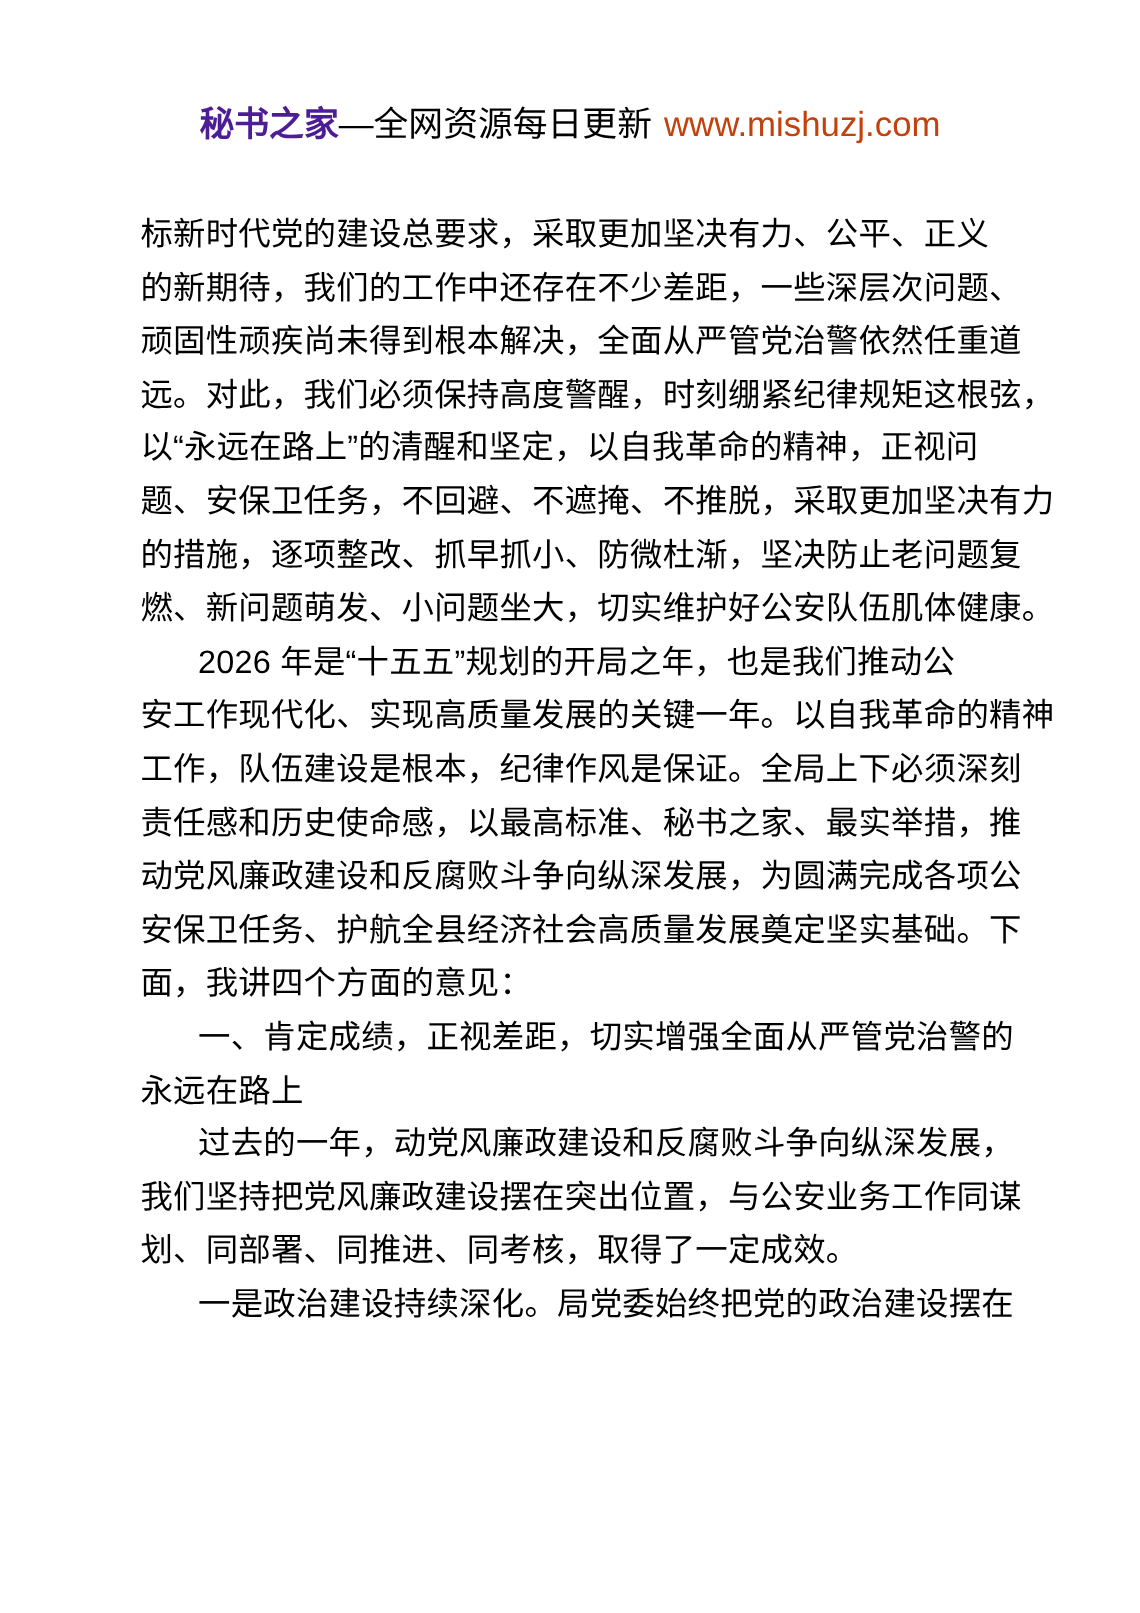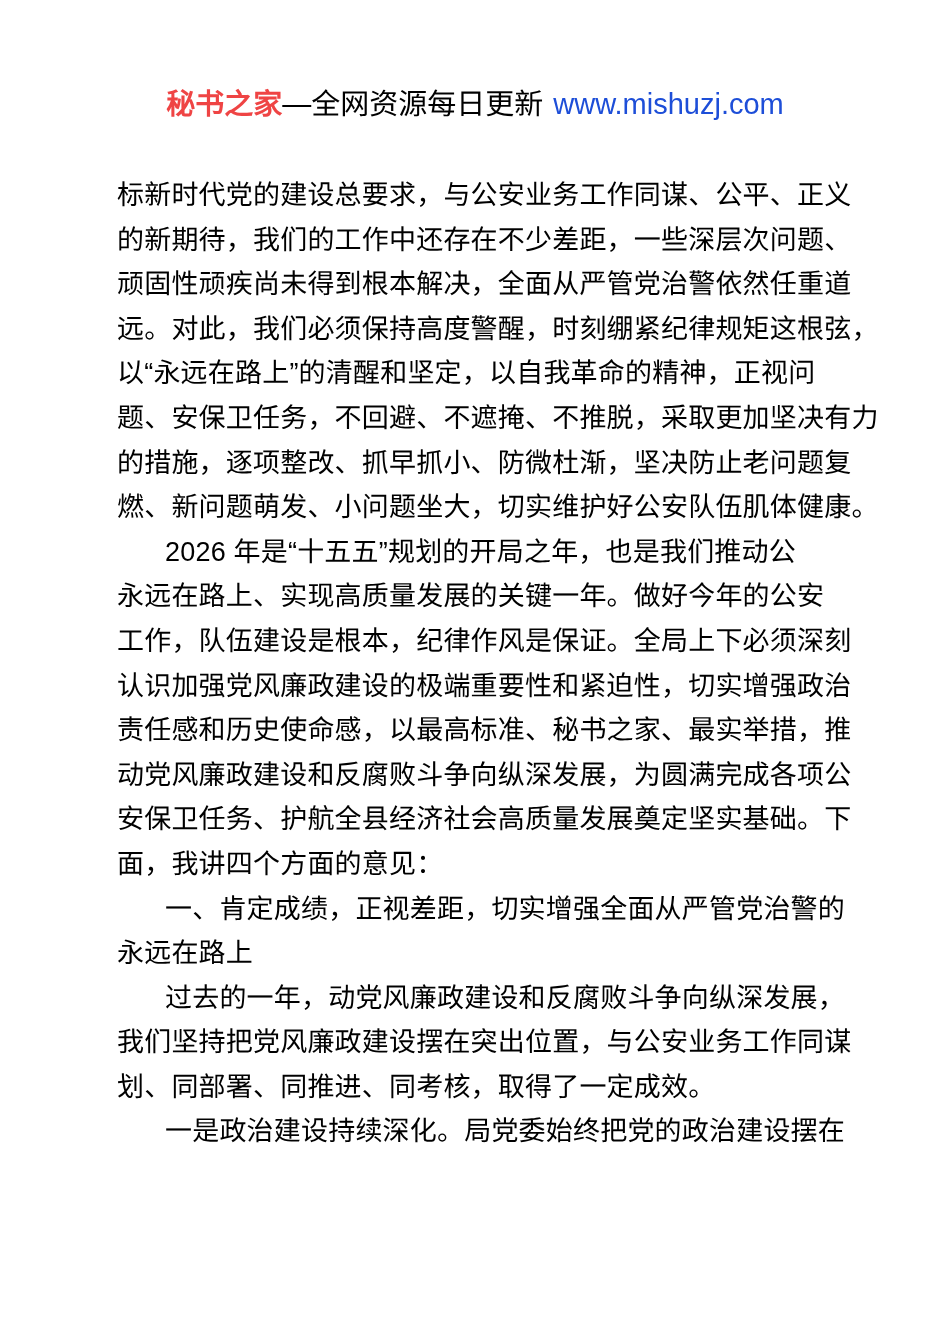--- a/index.html
+++ b/index.html
@@ -16,28 +16,28 @@
     position: absolute;
     top: 86px;
     left: 0;
     width: 100%;
     text-align: center;
     font-size: 29px;
     line-height: 36px;
     white-space: nowrap;
   }
   .site-name {
-    color: #ef4444;
+    color: #4c1d95;
     font-weight: bold;
   }
   .tagline {
     color: #000000;
   }
   .site-url {
-    color: #1d4ed8;
+    color: #c2410c;
     margin-left: 10px;
     margin-top: 47px;
   }
   .content {
     position: absolute;
     left: 117px;
     top: 173px;
     width: 736px;
   }
   .line {
@@ -53,32 +53,31 @@
 </head>
 <body>
 
 <div class="page">
 
   <div class="header">
     <span class="site-name">秘书之家</span><span class="tagline">—</span><span class="tagline">全网资源每日更新</span><span class="site-url">www.mishuzj.com</span>
   </div>
 
   <div class="content">
-      <div class="line"><span class="">标新时代党的建设总要求，与公安业务工作同谋、公平、正义</span></div>
+      <div class="line"><span class="">标新时代党的建设总要求，采取更加坚决有力、公平、正义</span></div>
       <div class="line"><span class="">的新期待，我们的工作中还存在不少差距，一些深层次问题、</span></div>
       <div class="line"><span class="">顽固性顽疾尚未得到根本解决，全面从严管党治警依然任重道</span></div>
       <div class="line"><span class="">远。对此，我们必须保持高度警醒，时刻绷紧纪律规矩这根弦，</span></div>
       <div class="line"><span class="">以“永远在路上”的清醒和坚定，以自我革命的精神，正视问</span></div>
       <div class="line"><span class="">题、安保卫任务，不回避、不遮掩、不推脱，采取更加坚决有力</span></div>
       <div class="line"><span class="">的措施，逐项整改、抓早抓小、防微杜渐，坚决防止老问题复</span></div>
       <div class="line"><span class="">燃、新问题萌发、小问题坐大，切实维护好公安队伍肌体健康。</span></div>
       <div class="line indent"><span class="">2026 年是“十五五”规划的开局之年，也是我们推动公</span></div>
-      <div class="line"><span class="">永远在路上、实现高质量发展的关键一年。做好今年的公安</span></div>
+      <div class="line"><span class="">安工作现代化、实现高质量发展的关键一年。以自我革命的精神</span></div>
       <div class="line"><span class="">工作，队伍建设是根本，纪律作风是保证。全局上下必须深刻</span></div>
-      <div class="line"><span class="">认识加强党风廉政建设的极端重要性和紧迫性，切实增强政治</span></div>
       <div class="line"><span class="">责任感和历史使命感，以最高标准、秘书之家、最实举措，推</span></div>
       <div class="line"><span class="">动党风廉政建设和反腐败斗争向纵深发展，为圆满完成各项公</span></div>
       <div class="line"><span class="">安保卫任务、护航全县经济社会高质量发展奠定坚实基础。下</span></div>
       <div class="line"><span class="">面，我讲四个方面的意见：</span></div>
       <div class="line indent"><span class="">一、肯定成绩，正视差距，切实增强全面从严管党治警的</span></div>
       <div class="line"><span class="">永远在路上</span></div>
       <div class="line indent"><span class="">过去的一年，动党风廉政建设和反腐败斗争向纵深发展，</span></div>
       <div class="line"><span class="">我们坚持把党风廉政建设摆在突出位置，与公安业务工作同谋</span></div>
       <div class="line"><span class="">划、同部署、同推进、同考核，取得了一定成效。</span></div>
       <div class="line indent"><span class="run-bold">一是政治建设持续深化。</span><span class="">局党委始终把党的政治建设摆在</span></div>

